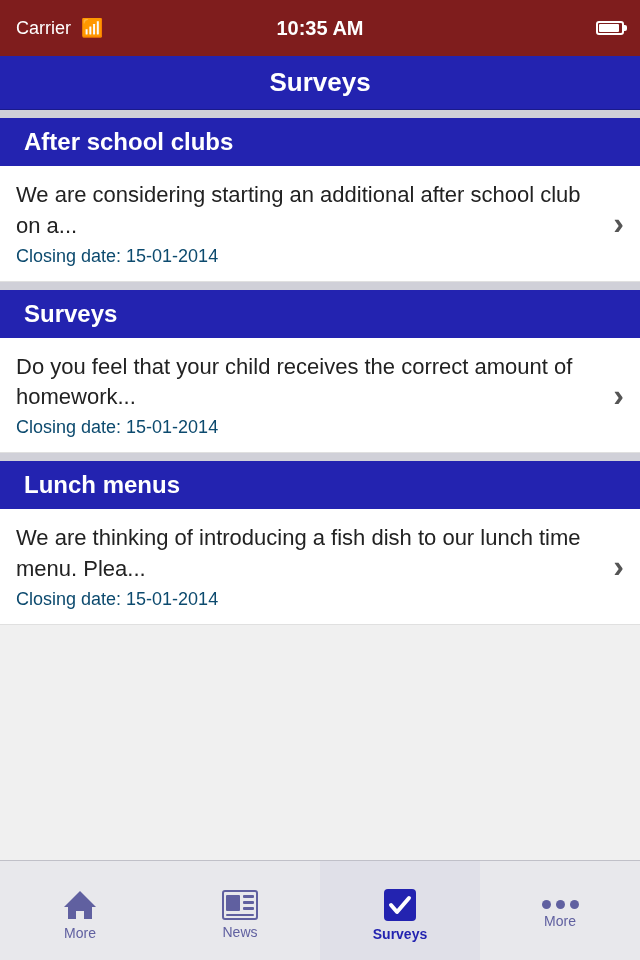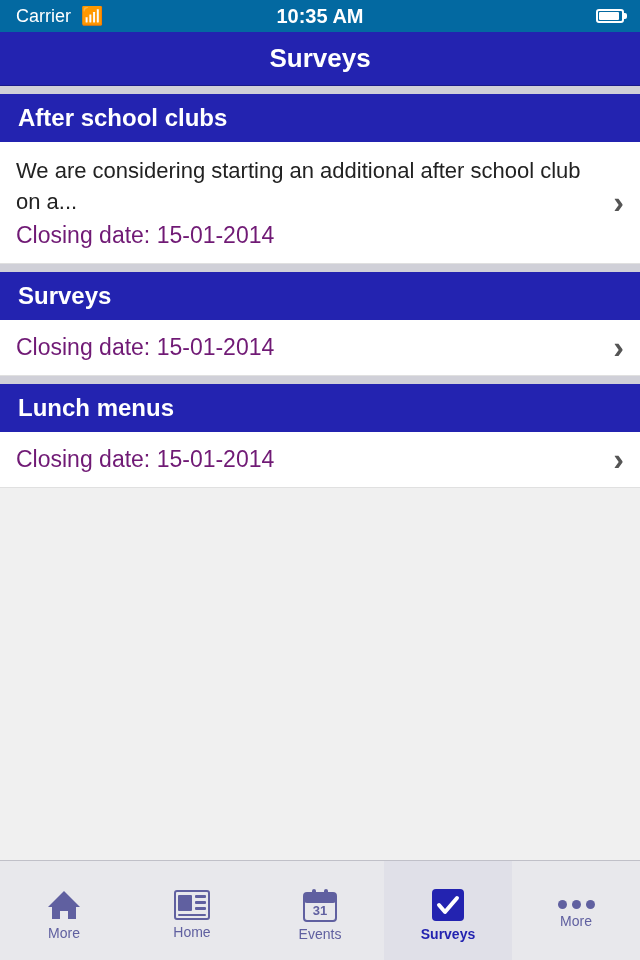--- a/index.html
+++ b/index.html
@@ -7,22 +7,22 @@
       width: 640px;
       height: 960px;
       font-family: -apple-system, 'Helvetica Neue', Arial, sans-serif;
       background: #f0f0f0;
       overflow: hidden;
       position: relative;
     }
 
     
     .status-bar {
-      height: 32px;
-      background: #0369a1;
+      height: 56px;
+      background: #7f1d1d;
       display: flex;
       align-items: center;
       justify-content: space-between;
       padding: 0 16px;
       color: white;
       font-size: 18px;
       font-weight: 500;
     }
     .status-bar-left { display: flex; align-items: center; gap: 10px; }
     .status-bar-center { position: absolute; left: 50%; transform: translateX(-50%); font-size: 20px; font-weight: 600; }
@@ -66,21 +66,21 @@
 
     
     .separator {
       height: 8px;
       background: #d0d0d8;
     }
 
     
     .section-header {
       background: #2323b0;
-      padding: 10px 18px;
+      padding: 10px 24px;
     }
     .section-header-text {
       color: white;
       font-size: 24px;
       font-weight: bold;
     }
 
     
     .survey-item {
       background: white;
@@ -89,22 +89,22 @@
       border-bottom: 1px solid #e0e0e0;
       cursor: pointer;
     }
     .survey-item-text {
       font-size: 22px;
       color: #222;
       line-height: 1.4;
       margin-bottom: 4px;
     }
     .survey-item-date {
-      font-size: 23px;
-      color: #701a75;
+      font-size: 18px;
+      color: #0c4a6e;
     }
     .survey-chevron {
       position: absolute;
       right: 16px;
       top: 50%;
       transform: translateY(-50%);
       color: #555;
       font-size: 32px;
       font-weight: bold;
     }
@@ -187,30 +187,32 @@
     <div class="survey-item-date">Closing date: 15-01-2014</div>
     <span class="survey-chevron">›</span>
   </div>
 
   <div class="separator"></div>
 
   <div class="section-header">
     <span class="section-header-text">Surveys</span>
   </div>
   <div class="survey-item">
+    <div class="survey-item-text">Do you feel that your child receives the correct amount of homework...</div>
     <div class="survey-item-date">Closing date: 15-01-2014</div>
     <span class="survey-chevron">›</span>
   </div>
 
   <div class="separator"></div>
 
   <div class="section-header">
     <span class="section-header-text">Lunch menus</span>
   </div>
   <div class="survey-item">
+    <div class="survey-item-text">We are thinking of introducing a fish dish to our lunch time menu.  Plea...</div>
     <div class="survey-item-date">Closing date: 15-01-2014</div>
     <span class="survey-chevron">›</span>
   </div>
 
 </div>
 
 <div class="tab-bar">
 
   <div class="tab-item">
     <svg width="34" height="32" viewBox="0 0 34 32">
@@ -221,33 +223,23 @@
 
   <div class="tab-item">
     <svg width="36" height="30" viewBox="0 0 36 30">
       <rect x="1" y="1" width="34" height="28" rx="2" fill="none" stroke="#6060a0" stroke-width="2"></rect>
       <rect x="4" y="5" width="14" height="16" rx="1" fill="#6060a0"></rect>
       <rect x="21" y="5" width="11" height="3" rx="1" fill="#6060a0"></rect>
       <rect x="21" y="11" width="11" height="3" rx="1" fill="#6060a0"></rect>
       <rect x="21" y="17" width="11" height="3" rx="1" fill="#6060a0"></rect>
       <rect x="4" y="24" width="28" height="2" rx="1" fill="#6060a0"></rect>
     </svg>
-    <span class="tab-label">Home</span>
-  </div>
-
-  <div class="tab-item">
-    <svg width="34" height="34" viewBox="0 0 34 34">
-      <rect x="1" y="5" width="32" height="28" rx="3" fill="none" stroke="#6060a0" stroke-width="2"></rect>
-      <rect x="1" y="5" width="32" height="10" rx="3" fill="#6060a0"></rect>
-      <rect x="9" y="1" width="4" height="9" rx="2" fill="#6060a0"></rect>
-      <rect x="21" y="1" width="4" height="9" rx="2" fill="#6060a0"></rect>
-      <text x="17" y="27" text-anchor="middle" font-size="13" font-weight="bold" fill="#6060a0">31</text>
-    </svg>
-    <span class="tab-label">Events</span>
-  </div>
+    <span class="tab-label">News</span>
+  </div>
+
 
   <div class="tab-item active">
     <svg width="34" height="34" viewBox="0 0 34 34">
       <rect x="1" y="1" width="32" height="32" rx="4" fill="#2323b0"></rect>
       <polyline points="8,17 14,24 26,10" fill="none" stroke="white" stroke-width="4" stroke-linecap="round" stroke-linejoin="round"></polyline>
     </svg>
     <span class="tab-label">Surveys</span>
   </div>
 
   <div class="tab-item">

